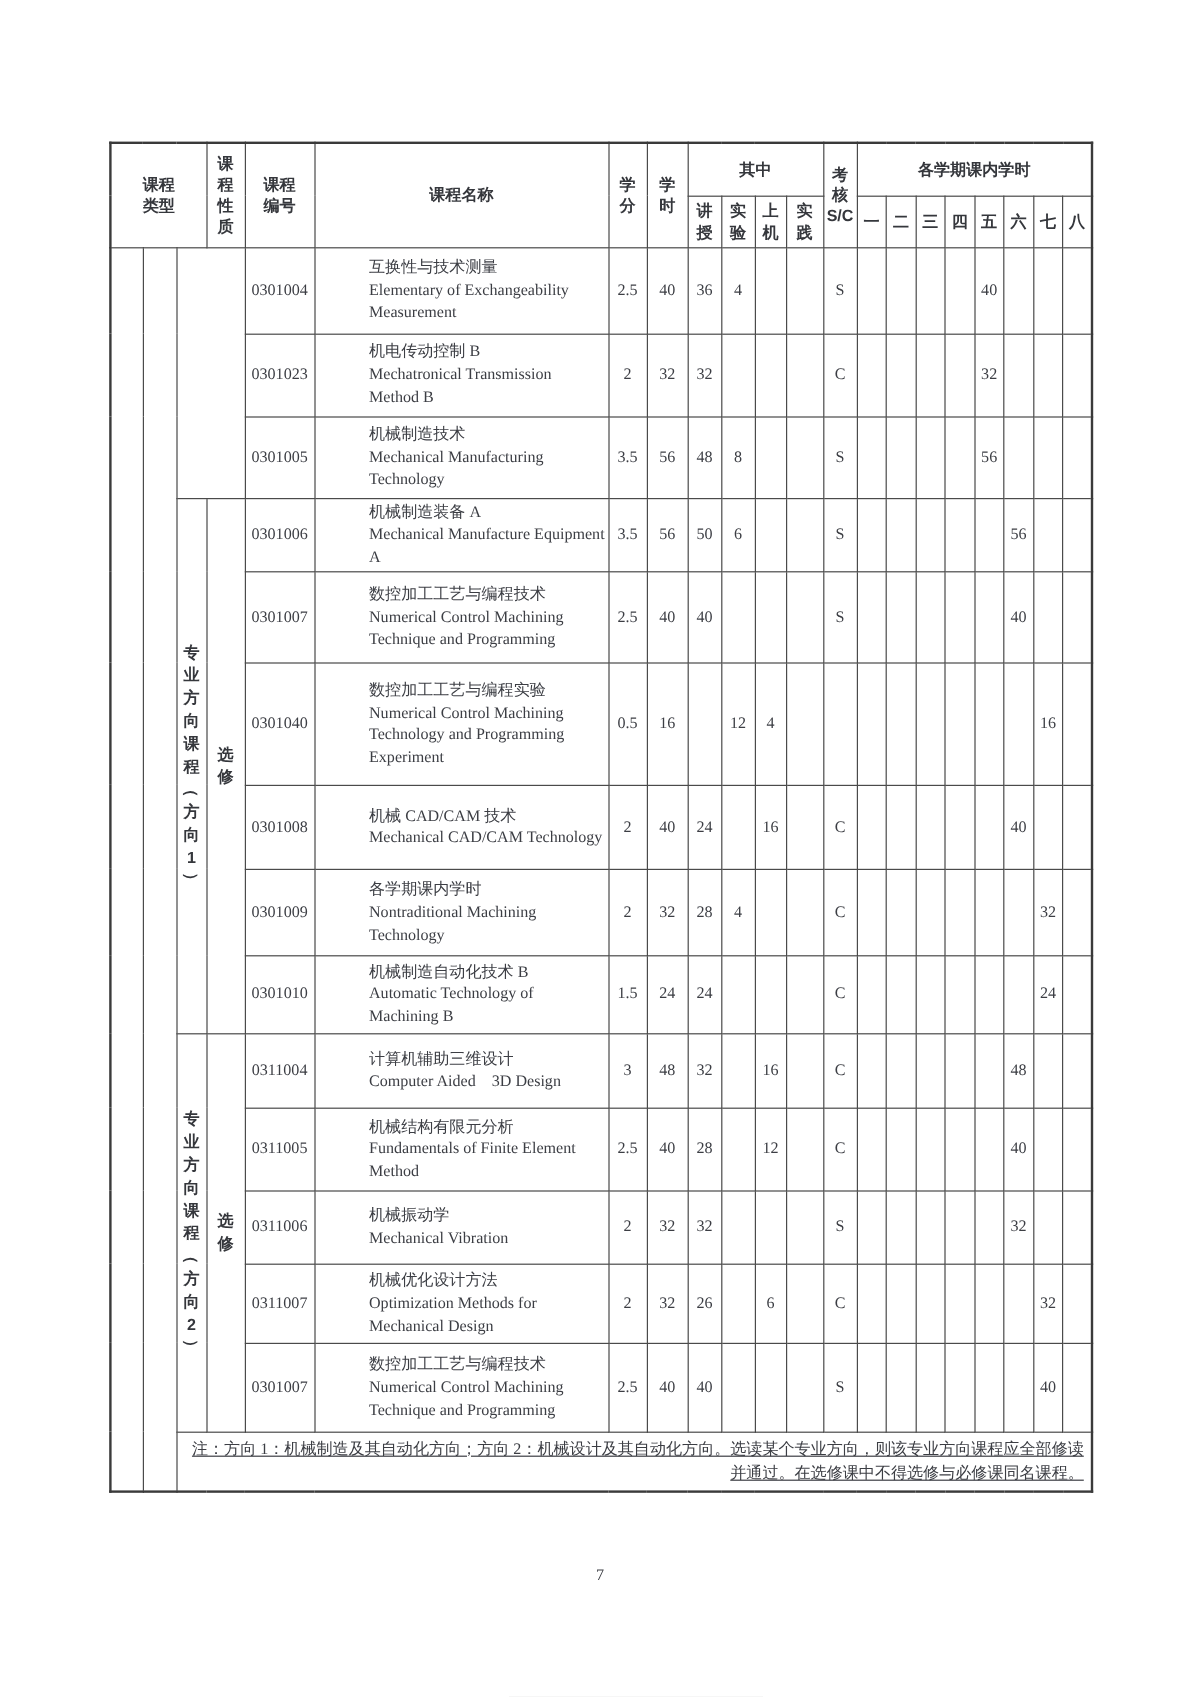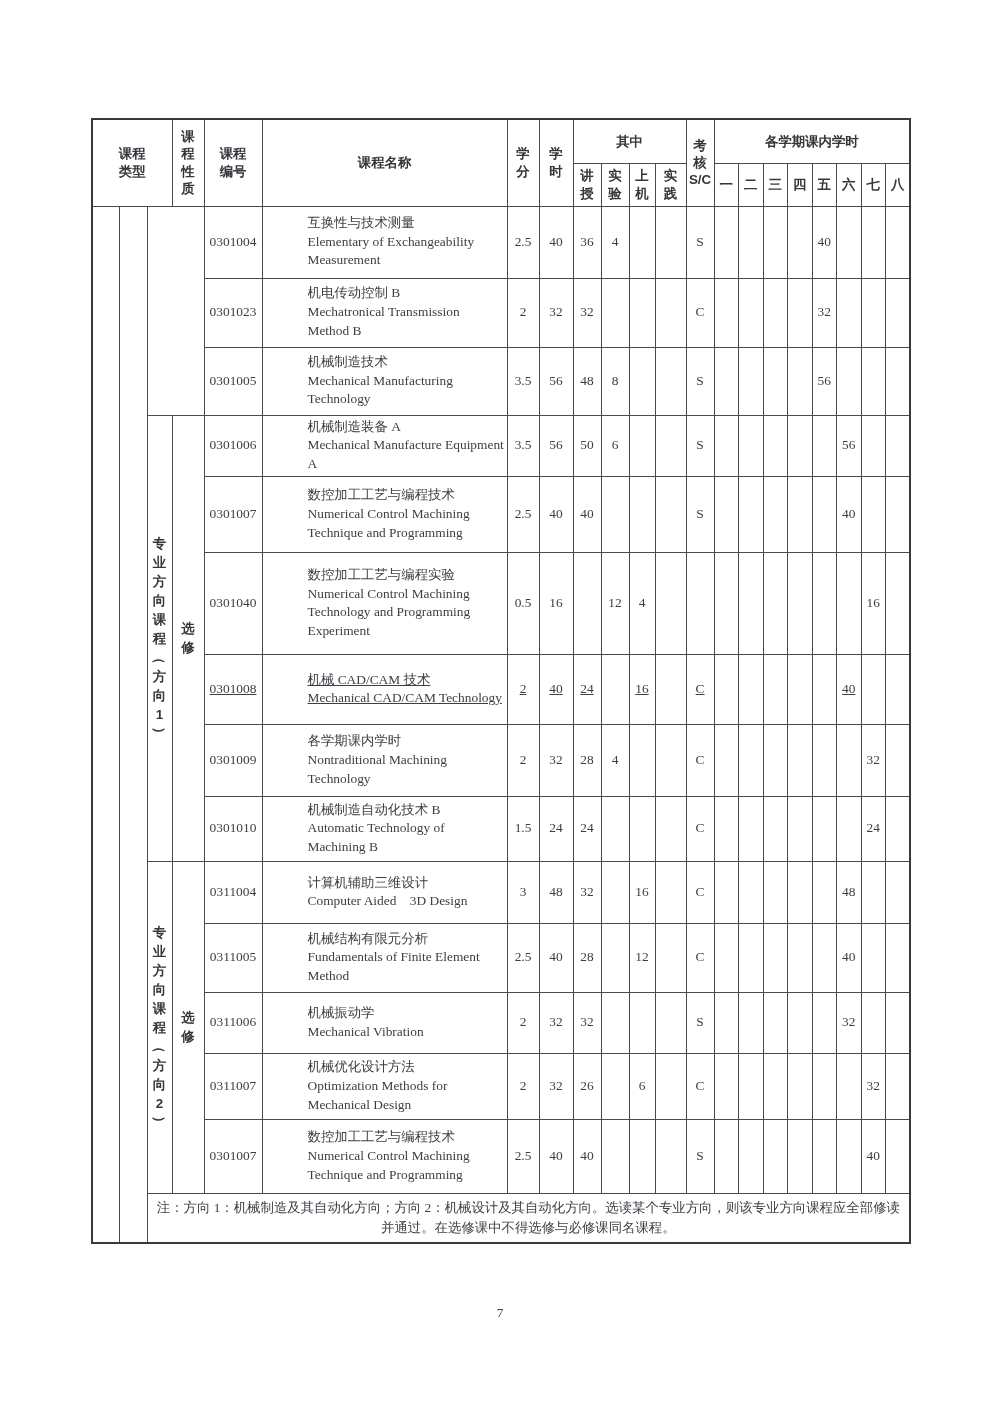--- a/index.html
+++ b/index.html
@@ -7,21 +7,21 @@
         font-family:"Liberation Serif","DejaVu Serif",serif;color:#3c3e44;}
   table.curriculum{position:absolute;left:91px;top:118px;width:818px;
         border-collapse:collapse;table-layout:fixed;
         border:2px solid #3a3a3a;font-size:13.4px;}
   th,td{border:1px solid #4a4a4a;padding:0;text-align:center;vertical-align:middle;overflow:hidden;}
   th{font-family:"Liberation Sans","DejaVu Sans",sans-serif;font-weight:bold;
      white-space:pre-line;line-height:1.3;font-size:13.4px;color:#35373c;}
   td{line-height:1.4;}
   td.name-cell{text-align:left;padding:2px 2px 2px 4px;}
   td.name-cell .zh,td.name-cell .en{display:block;margin-left:41px;}
-  td.note-cell{text-align:center;padding:4px 6px;line-height:1.5;}
+  td.note-cell{text-align:right;padding:4px 6px;line-height:1.5;text-decoration:underline;}
   td.vcell{padding:0;}
   [data-vertical]{display:flex;flex-direction:column;align-items:center;justify-content:center;
      font-family:"Liberation Sans","DejaVu Sans",sans-serif;font-weight:bold;color:#35373c;}
   [data-vertical] span{display:block;height:19px;line-height:19px;}
   [data-vertical] span.rot{transform:rotate(90deg);}
   .page-number{position:absolute;left:0;top:1305px;width:100%;text-align:center;font-size:13.5px;color:#3c3e44;}
 </style>
 </head>
 <body>
 
@@ -241,21 +241,21 @@
           <td></td>
           <td></td>
           <td></td>
           <td></td>
           <td></td>
           <td></td>
           <td></td>
           <td>16</td>
           <td></td>
         </tr>
-        <tr style="height: 70px; text-decoration: underline;">
+        <tr style="height: 70px;">
           <td>0301008</td>
           <td class="name-cell">
             <span class="zh">机械 CAD/CAM 技术</span>
             <span class="en">Mechanical CAD/CAM Technology</span>
           </td>
           <td>2</td>
           <td>40</td>
           <td>24</td>
           <td></td>
           <td>16</td>

